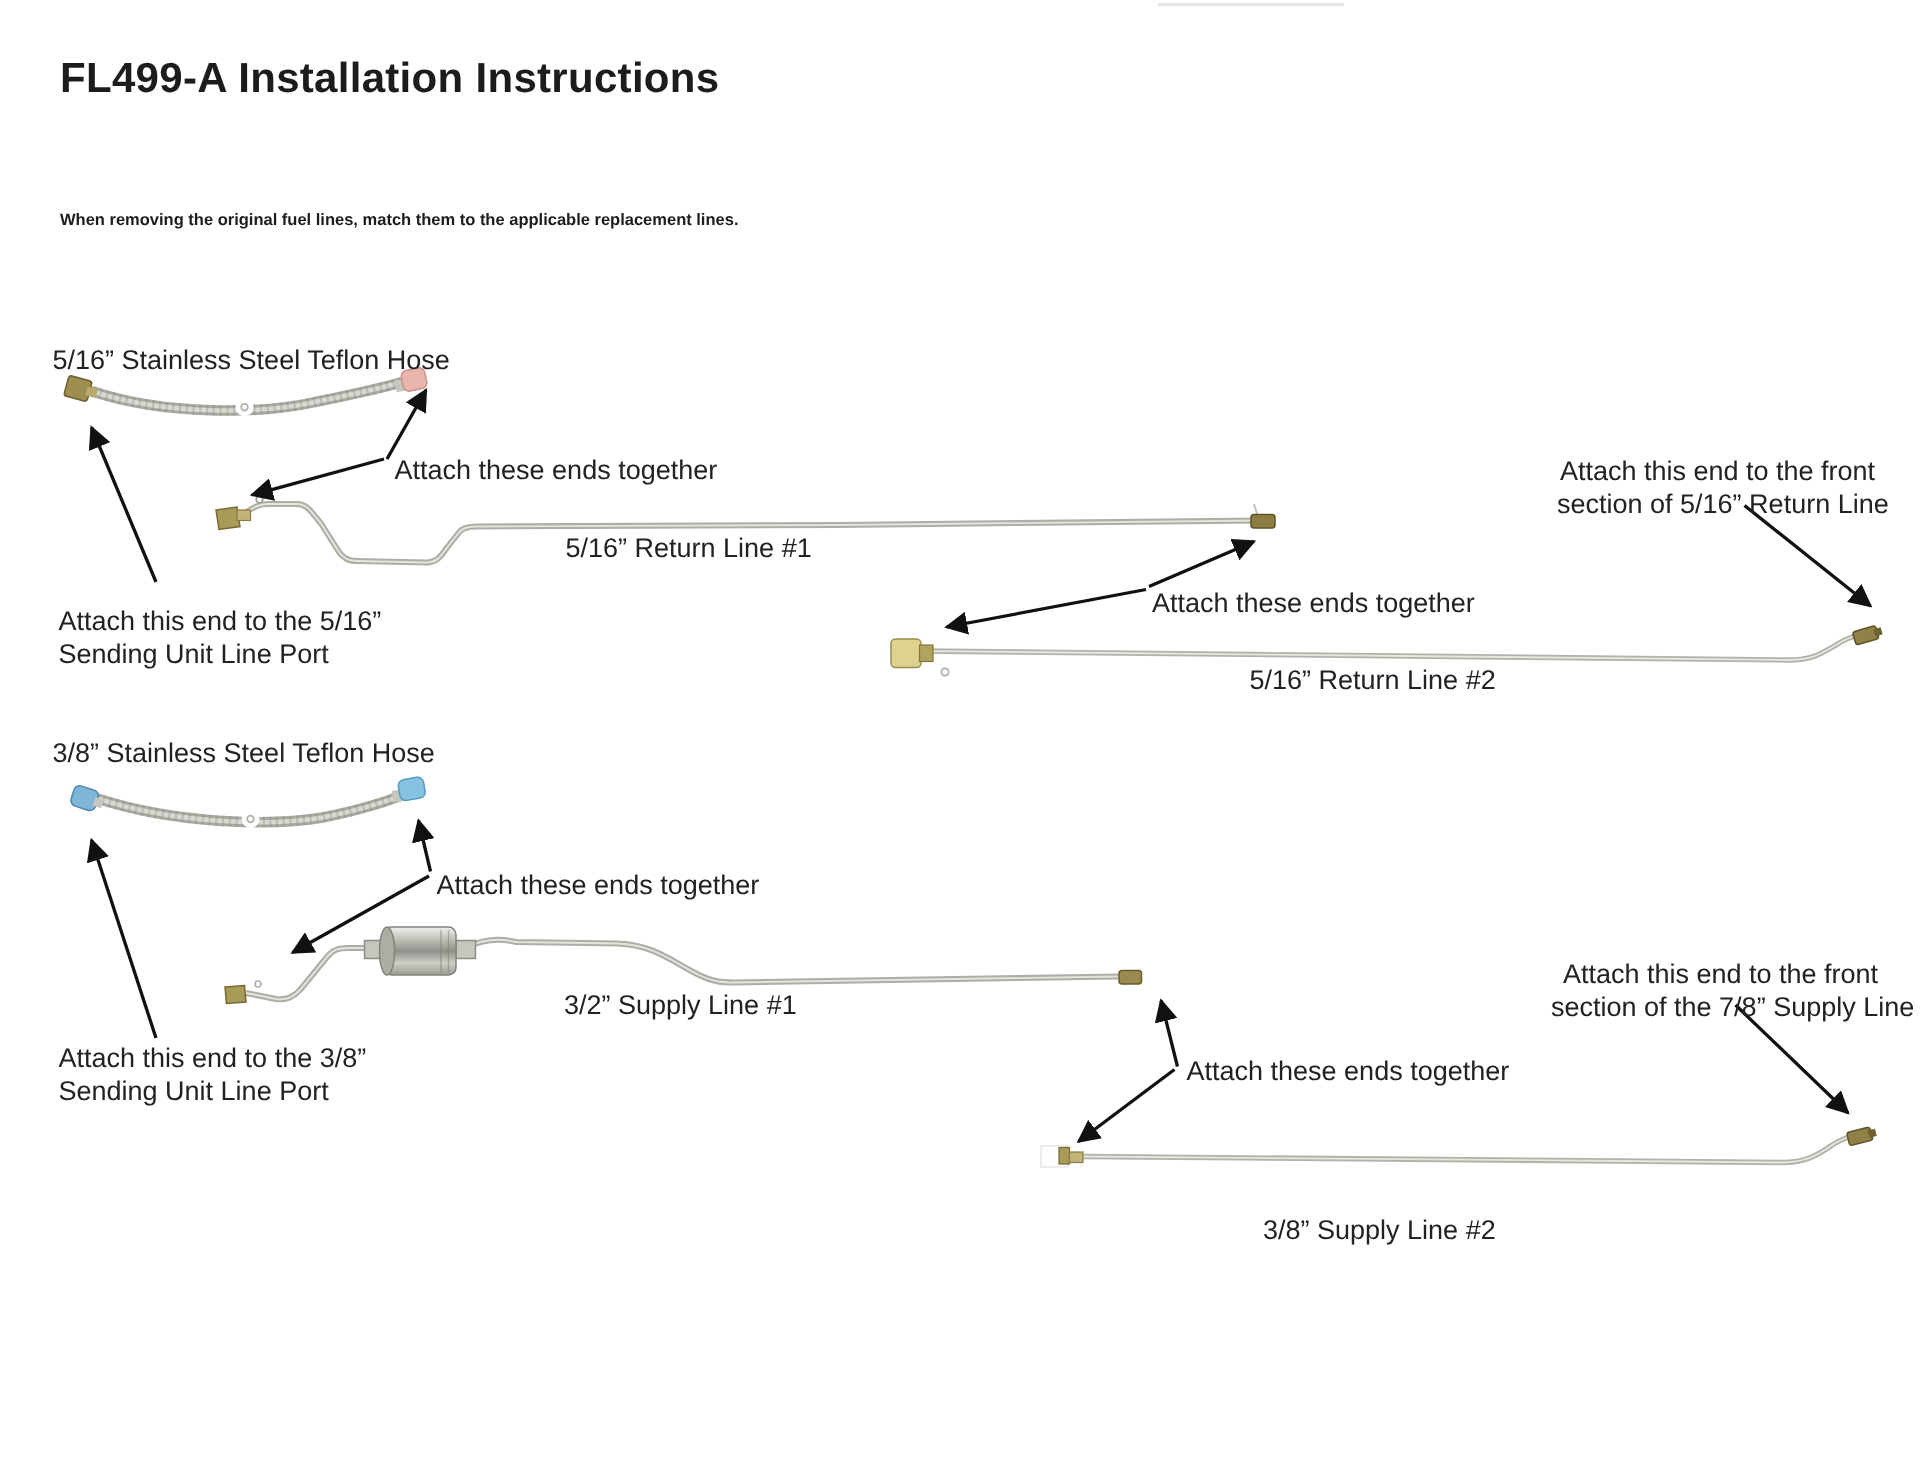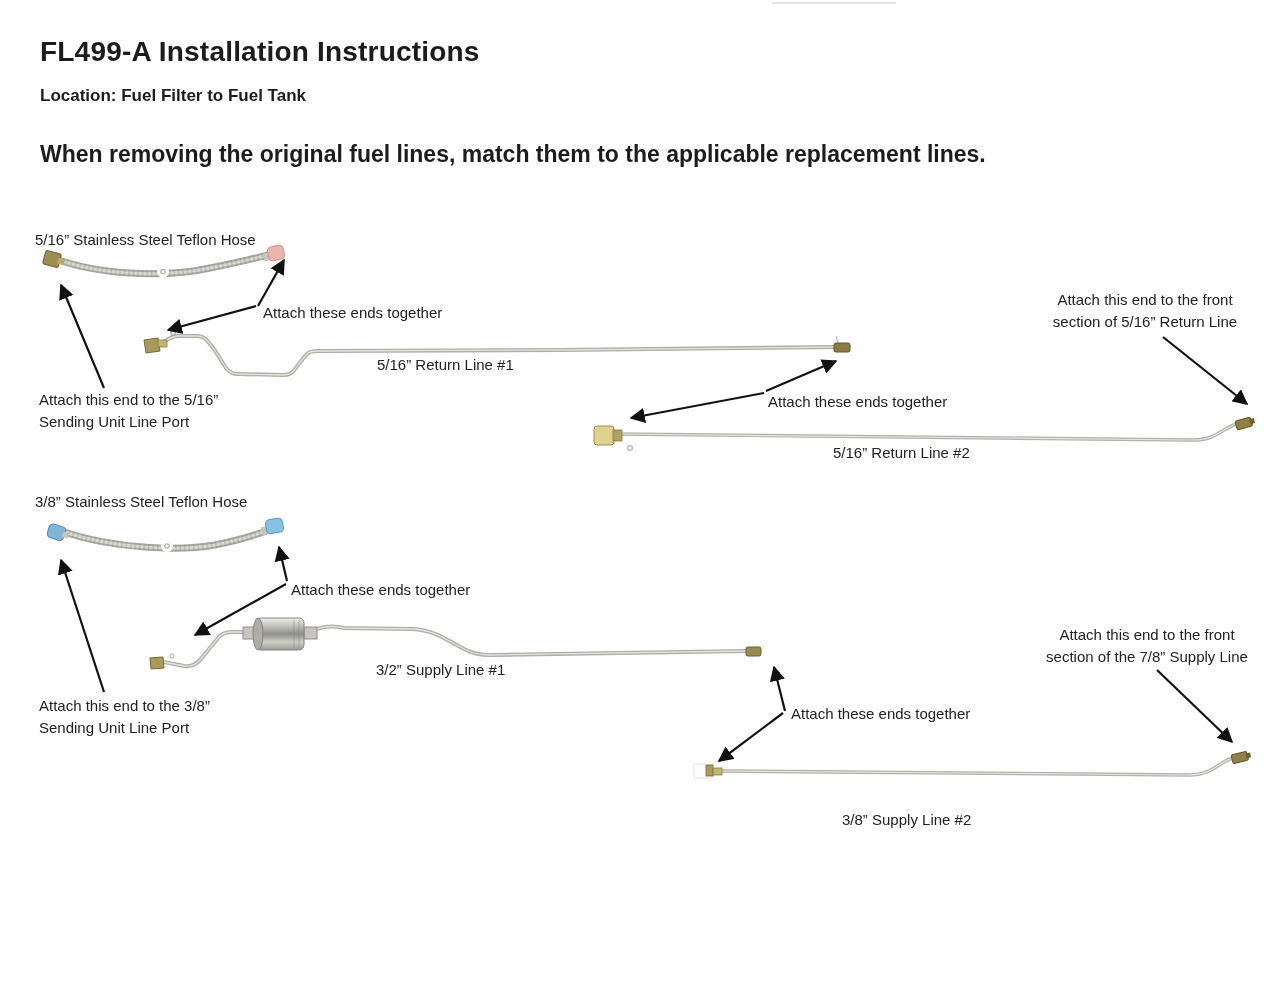--- a/index.html
+++ b/index.html
@@ -3,56 +3,55 @@
 <meta charset="utf-8">
 <style>
   html,body { margin:0; padding:0; background:#ffffff; }
   body { width:1280px; height:989px; font-family:"Liberation Sans", sans-serif; color:#1c1c1c; }
   .page { position:relative; width:1280px; height:847px; background:#fff; overflow:hidden;text-decoration:underline; }
 
   .topline { position:absolute; left:772px; top:2px; width:124px; height:2px; background:#e4e4e4; }
 
   .hdr-title { position:absolute; left:40px; top:36px; font-size:28px; font-weight:bold; letter-spacing:0.2px; }
   .hdr-loc   { position:absolute; left:40px; top:86px; font-size:17px; font-weight:bold; }
-  .hdr-instr { position:absolute; left:40px; top:141px; font-size:23px; font-weight:bold; }
+  .hdr-instr { position:absolute; left:40px; top:141px; font-size:11px; font-weight:bold; }
 
-  .lbl { position:absolute; font-size:15px; line-height:20px; white-space:nowrap; color:#222; }
+  .lbl { position:absolute; font-size:18px; line-height:20px; white-space:nowrap; color:#222; }
   .lbl .row { white-space:nowrap; }
-  .two-line { line-height:22px; }
+  .two-line { line-height:22px;margin-top:14px; }
   .centered { text-align:center; }
 
   #lbl-hose516        { left:35px;  top:230px; }
   #lbl-attach-hose516 { left:263px; top:303px; }
   #lbl-line1-516      { left:377px; top:355px;text-align:right; }
   #lbl-send516        { left:39px;  top:389px; }
   #lbl-front516       { left:1038px; top:289px; width:214px; }
   #lbl-attach-lines516{ left:768px; top:392px; }
   #lbl-line2-516      { left:833px; top:443px; }
 
   #lbl-hose38         { left:35px;  top:492px; }
   #lbl-attach-hose38  { left:291px; top:580px; }
   #lbl-line1-38       { left:376px; top:660px; }
-  #lbl-send38         { left:39px;  top:695px; }
+  #lbl-send38         { left:39px;  top:680px; }
   #lbl-front38        { left:1034px; top:624px; width:226px; }
   #lbl-attach-lines38 { left:791px; top:704px; }
   #lbl-line2-38       { left:842px; top:810px; }
 
   .note { position:absolute; left:39px; top:834px; font-size:16.5px; font-weight:bold; line-height:25px; }
 
   svg.art { position:absolute; left:0; top:0; width:1280px; height:989px; }
 </style>
 </head>
 <body>
 
 <div class="page">
 
   <div class="topline"></div>
 
   <div class="hdr-title">FL499-A Installation Instructions</div>
-  <div class="hdr-loc">Location: Fuel Filter to Fuel Tank</div>
   <div class="hdr-instr">When removing the original fuel lines, match them to the applicable replacement lines.</div>
 
   <svg class="art" viewBox="0 0 1280 989">
     <defs>
       <marker id="ah" viewBox="0 0 10 10" refX="9" refY="5" markerWidth="7" markerHeight="7" orient="auto">
         <path d="M0,0 L10,5 L0,10 z" fill="#111"></path>
       </marker>
       <linearGradient id="metalGrad" x1="0" y1="0" x2="0" y2="1">
         <stop offset="0" stop-color="#f0f0ec"></stop>
           <stop offset="0.25" stop-color="#c2c2ba"></stop>

